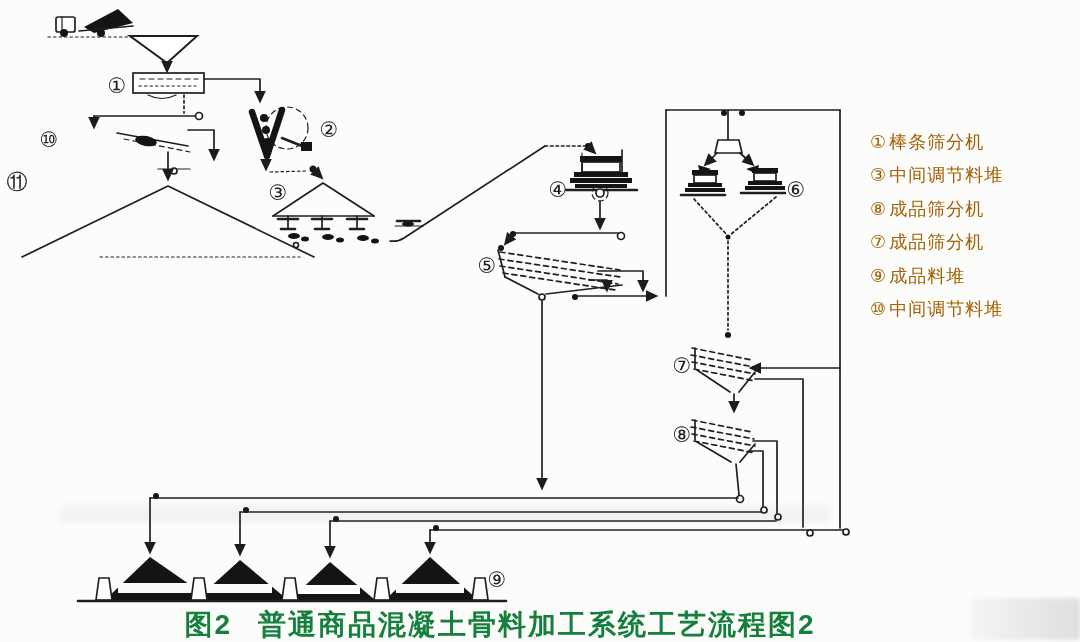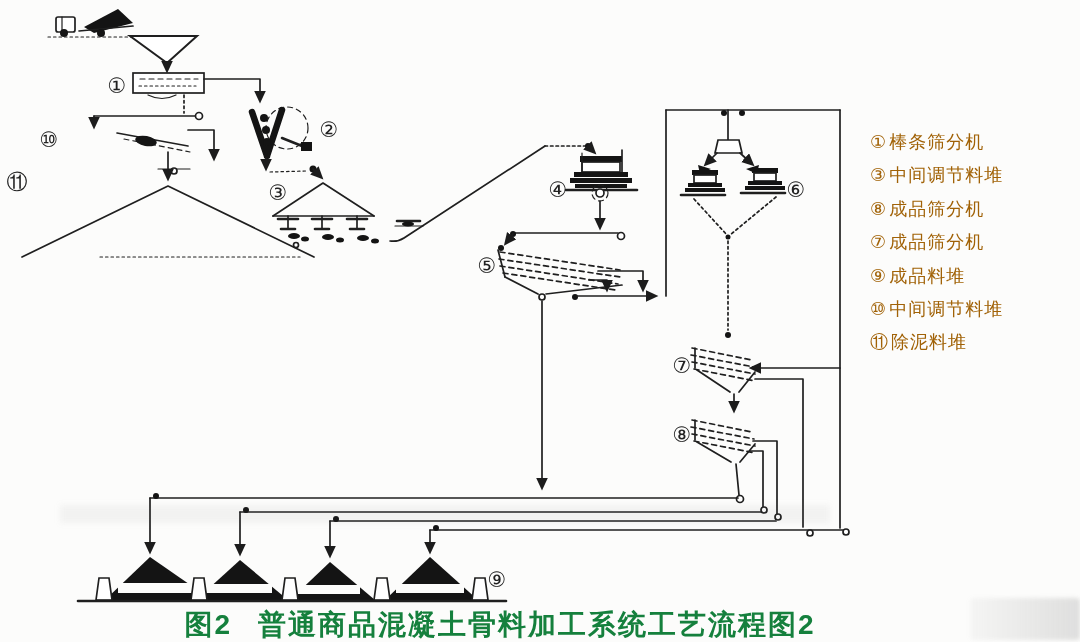--- a/index.html
+++ b/index.html
@@ -310,21 +310,20 @@
   <div class="marker" style="left:49px;top:140px">⑩</div>
   <div class="marker" style="left:17px;top:182px">⑪</div>
 
   <div class="legend">
     <div class="row"><span class="num">①</span><span>棒条筛分机</span></div>
     <div class="row"><span class="num">③</span><span>中间调节料堆</span></div>
     <div class="row"><span class="num">⑧</span><span>成品筛分机</span></div>
     <div class="row"><span class="num">⑦</span><span>成品筛分机</span></div>
     <div class="row"><span class="num">⑨</span><span>成品料堆</span></div>
     <div class="row"><span class="num">⑩</span><span>中间调节料堆</span></div>
-    <div class="row"><span class="num">⑪</span><span>除泥料堆</span></div>
   </div>
 
   <div class="caption">
     <span class="figlab">图2</span><span>普通商品混凝土骨料加工系统工艺流程图2</span>
   </div>
 
   <div class="streak"></div>
   <div class="watermark"></div>
 </div>
 

